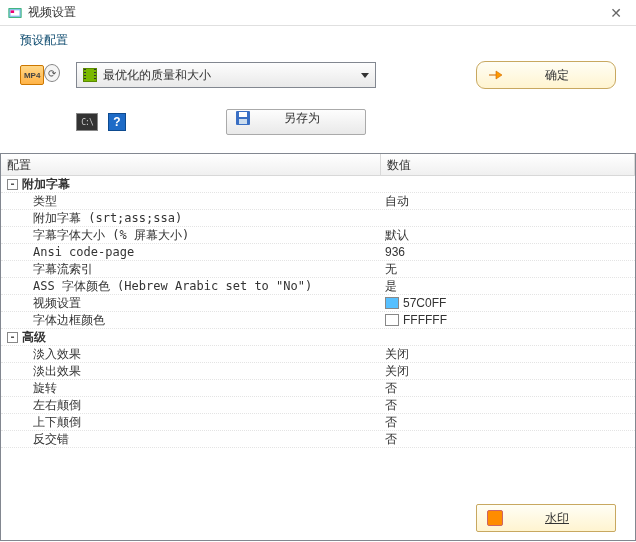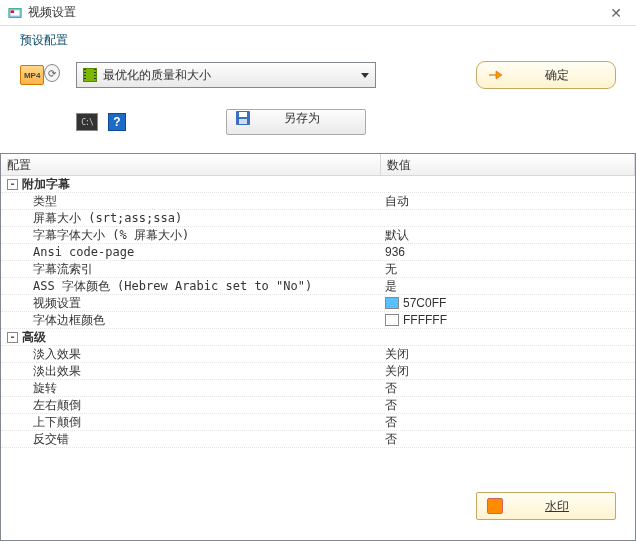--- a/index.html
+++ b/index.html
@@ -47,21 +47,21 @@
 .grid-body::-webkit-scrollbar-thumb { background: #cdcdcd; border: 1px solid #aaa; }
 
 .grid-row { display: flex; height: 17px; align-items: center; border-bottom: 1px dotted #e4e4e4; font-size: 12px; }
 .grid-row.group { font-weight: bold; }
 .tree-toggle { width: 11px; height: 11px; border: 1px solid #888; display: inline-flex; align-items: center; justify-content: center; font-size: 10px; line-height: 1; margin: 0 4px 0 2px; color: #555; cursor: pointer; font-family: monospace; background:#fff; }
 .cell-name { width: 380px; padding-left: 4px; display: flex; align-items: center; font-family: "SimSun", monospace; white-space: nowrap; }
 .cell-name.indent { padding-left: 32px; text-align: right; }
 .cell-val { flex: 1; padding-left: 4px; display: flex; align-items: center; gap: 4px; }
 .swatch { width: 14px; height: 12px; border: 1px solid #888; }
 
-.footer { position: absolute; bottom: 22px; right: 20px; text-decoration: underline; }
+.footer { position: absolute; bottom: 10px; right: 20px; text-decoration: underline; }
 .watermark-btn { width: 140px; height: 28px; border: 1px solid #c8a860; background: linear-gradient(#fffef5, #fff4d0); display: flex; align-items: center; cursor: pointer; border-radius: 2px; }
 .wm-icon-box { width: 36px; display: flex; align-items: center; justify-content: center; }
 .wm-icon { width: 16px; height: 16px; background: #ff8c00; border: 1px solid #c66; border-radius: 2px; }
 .wm-label { flex: 1; text-align: center; padding-right: 14px; }
 </style>
 </head>
 <body>
 
 <div class="title-bar">
   <div class="title-left">
@@ -124,21 +124,21 @@
           <span class="tree-toggle">-</span>
           <span>附加字幕</span>
         </div>
       <div class="cell-val"></div>
     </div>
     <div class="grid-row">
         <div class="cell-name indent">类型</div>
         <div class="cell-val">自动</div>
       </div>
     <div class="grid-row">
-        <div class="cell-name indent">屏幕大小 (srt;ass;ssa)</div>
+        <div class="cell-name indent">附加字幕 (srt;ass;ssa)</div>
         <div class="cell-val"></div>
       </div>
     <div class="grid-row">
         <div class="cell-name indent">字幕字体大小 (% 屏幕大小)</div>
         <div class="cell-val">默认</div>
       </div>
     <div class="grid-row">
         <div class="cell-name indent">Ansi code-page</div>
         <div class="cell-val">936</div>
       </div>

